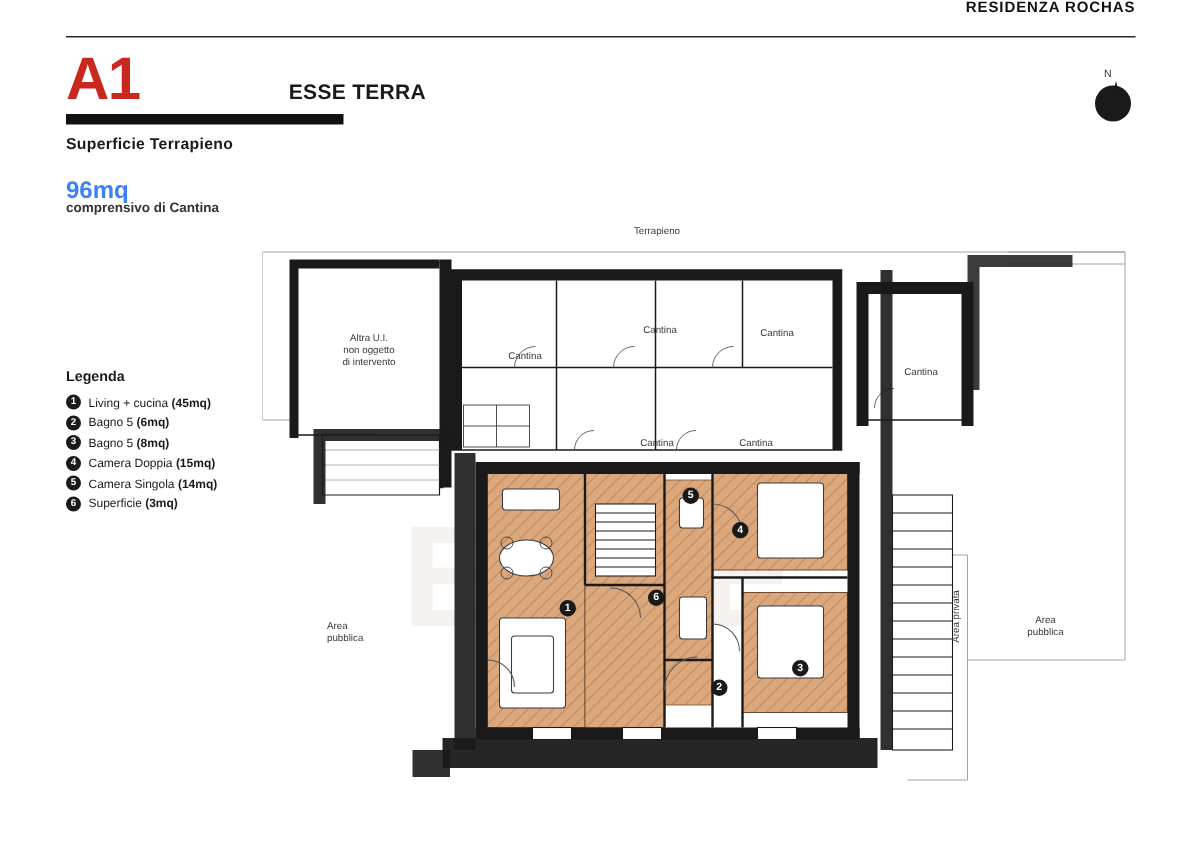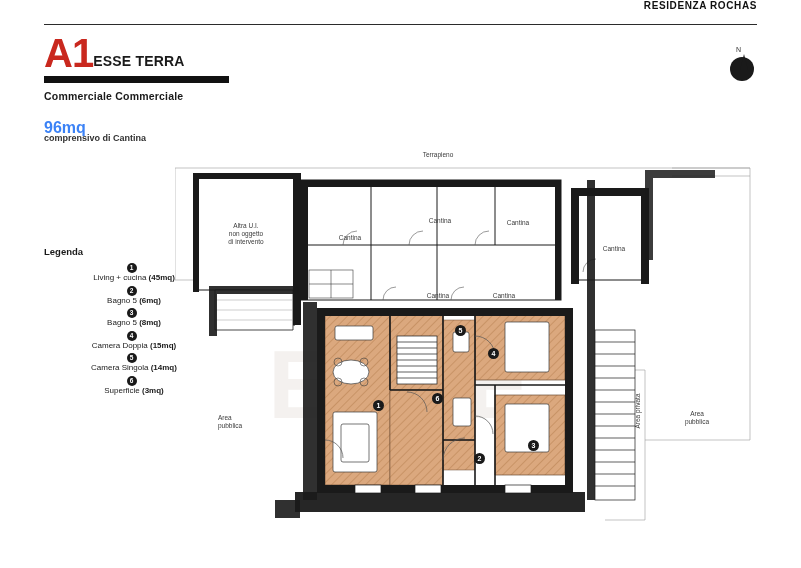--- a/index.html
+++ b/index.html
@@ -44,20 +44,21 @@
   
   .title-block {
     position: absolute;
     top: 34px;
     left: 44px;
     width: 240px;
   }
   .title-row {
     display: flex;
     align-items: flex-end;
+    justify-content: space-between;
   }
   .title-main {
     font-size: 40px;
     font-weight: bold;
     color: #c9281e;
     line-height: 0.95;
     letter-spacing: -1px;
   }
   .title-sub {
     font-size: 14px;
@@ -109,21 +110,20 @@
   .legend-title {
     font-size: 9.5px;
     font-weight: bold;
     margin-bottom: 6px;
     margin-top: 34px;
   }
   .legend-item {
     display: flex;
     align-items: center;
     margin-bottom: 3.5px;
-    flex-direction: column;
   }
   .legend-bullet {
     width: 10px;
     height: 10px;
     border-radius: 50%;
     background: #1a1a1a;
     color: #fff;
     font-size: 6.5px;
     line-height: 10px;
     text-align: center;
@@ -239,21 +239,21 @@
   <div class="header-title">RESIDENZA ROCHAS</div>
   <div class="header-rule"></div>
 
   <div class="title-block">
     <div class="title-row">
       <span class="title-main">A1</span>
       <span class="title-sub">ESSE TERRA</span>
     </div>
   </div>
   <div class="title-bar"></div>
-  <div class="surface-label">Commerciale Commerciale</div>
+  <div class="surface-label">Superficie Terrapieno</div>
   <div class="surface-value">96mq</div>
   <div class="surface-note">comprensivo di Cantina</div>
 
   <div class="compass">
     <div class="compass-n">N</div>
     <div class="compass-circle"></div>
     <div class="compass-needle"></div>
   </div>
 
   <div class="legend">

